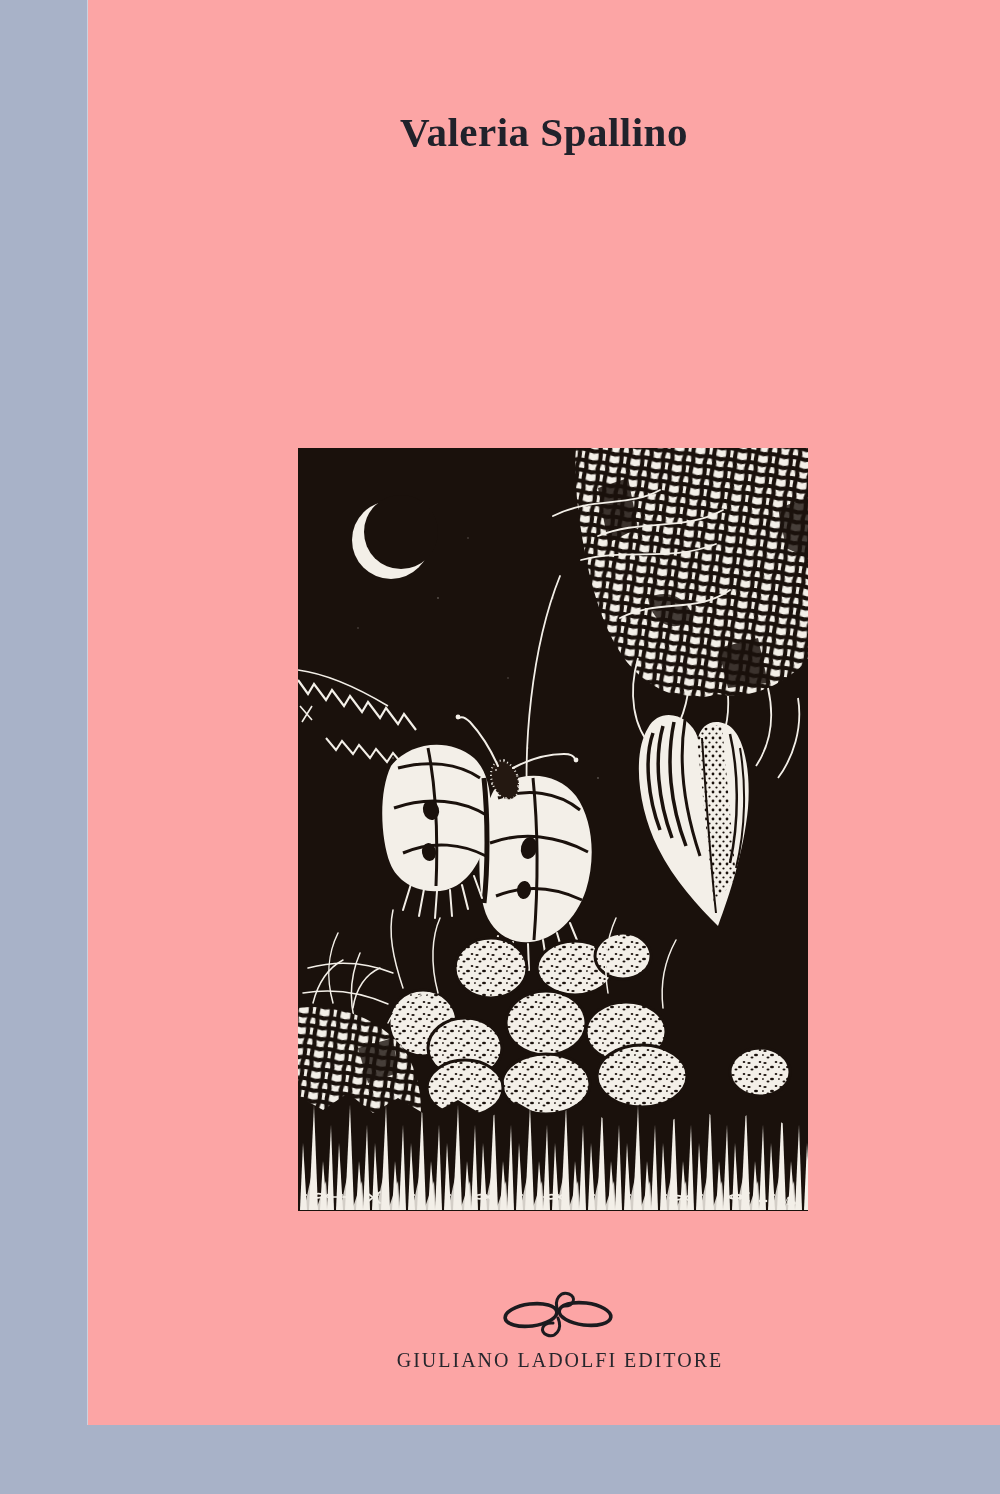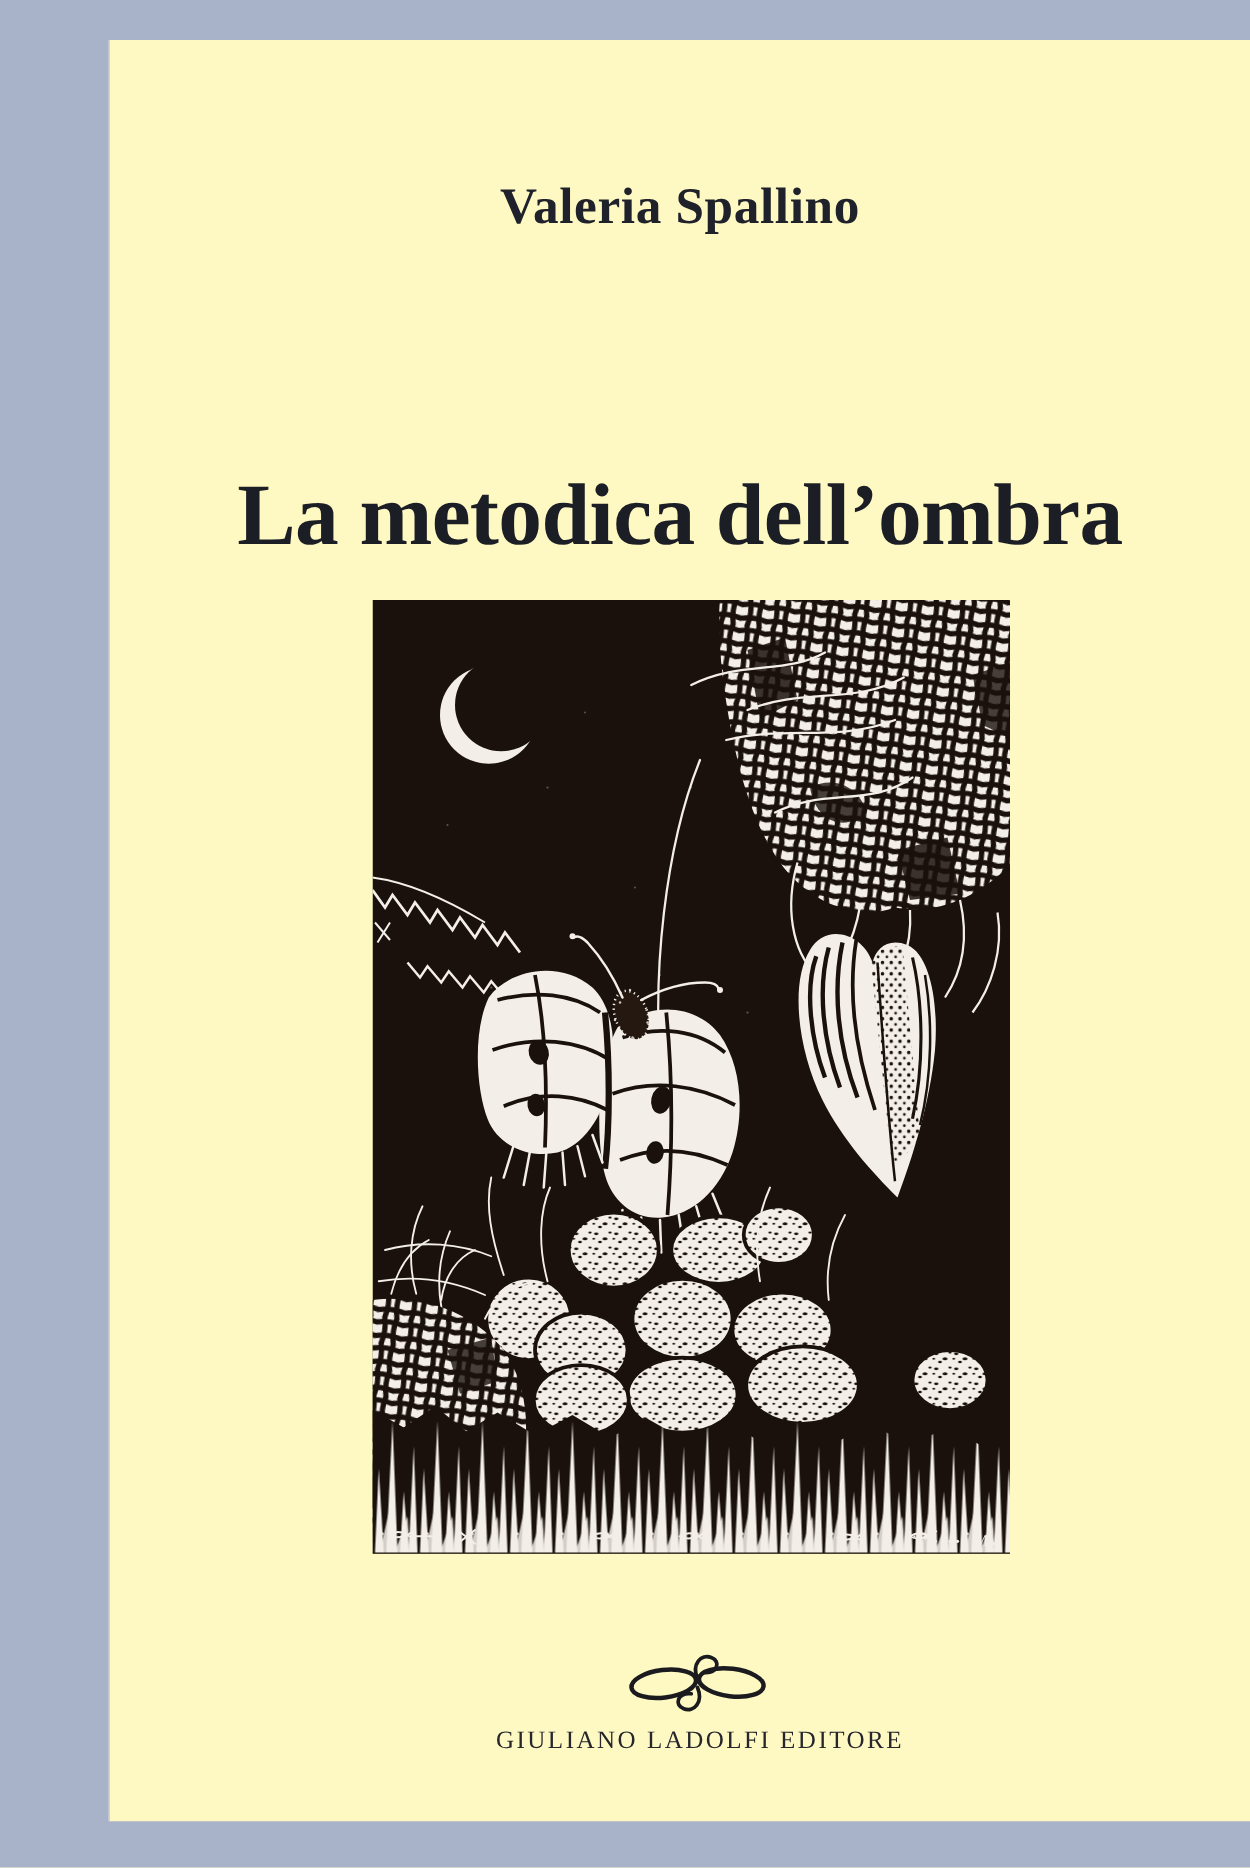--- a/index.html
+++ b/index.html
@@ -3,21 +3,21 @@
 <meta charset="utf-8">
 <style>
   html,body{margin:0;padding:0;}
   body{
     width:1000px;height:1494px;position:relative;overflow:hidden;
     background:#a8b2c8;
     font-family:"Liberation Serif","DejaVu Serif",serif;
   }
   .page{
     position:absolute;left:87px;top:0;width:913px;height:1425px;
-    background:#fef9c3;border-left:1px solid #ccd2df;box-sizing:border-box;margin-top:32px;
+    background:#fca5a5;border-left:1px solid #ccd2df;box-sizing:border-box;
   }
   .author{
     position:absolute;left:0;right:0;top:112px;text-align:center;
     font-size:41px;font-weight:bold;color:#20222b;line-height:1;letter-spacing:0.5px;
   }
   .title{
     position:absolute;left:0;right:0;top:346px;text-align:center;
     font-size:70px;font-weight:bold;color:#1c1e26;line-height:1;letter-spacing:-0.5px;
   }
   .art{
@@ -34,21 +34,20 @@
     font-size:20px;color:#26262c;letter-spacing:2px;line-height:1;
   }
 </style>
 </head>
 <body>
 
 <div class="page">
 
   <div class="author">Valeria Spallino</div>
 
-  <div class="title">La metodica dell’ombra</div>
 
   <svg class="art" viewBox="0 0 510 763" xmlns="http://www.w3.org/2000/svg">
     <defs>
       <pattern id="net" width="21" height="21" patternUnits="userSpaceOnUse" patternTransform="rotate(8)">
         <rect width="21" height="21" fill="#f3efe8"></rect>
         <path d="M-2,5 Q10,1 23,5 M-2,16 Q10,12 23,16" stroke="#1a110c" stroke-width="4.2" fill="none"></path>
         <path d="M5,-2 Q9,10 5,23 M16,-2 Q12,10 16,23" stroke="#1a110c" stroke-width="4.2" fill="none"></path>
       </pattern>
       <pattern id="speck" width="16" height="12" patternUnits="userSpaceOnUse">
         <rect width="16" height="12" fill="#f3efe8"></rect>

